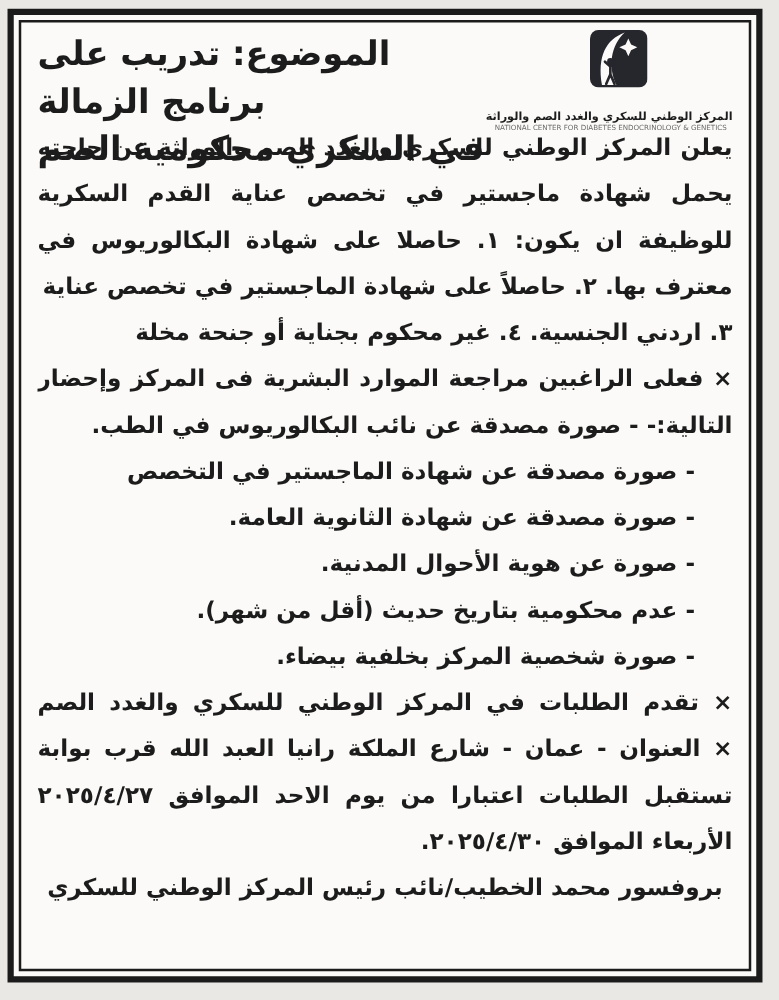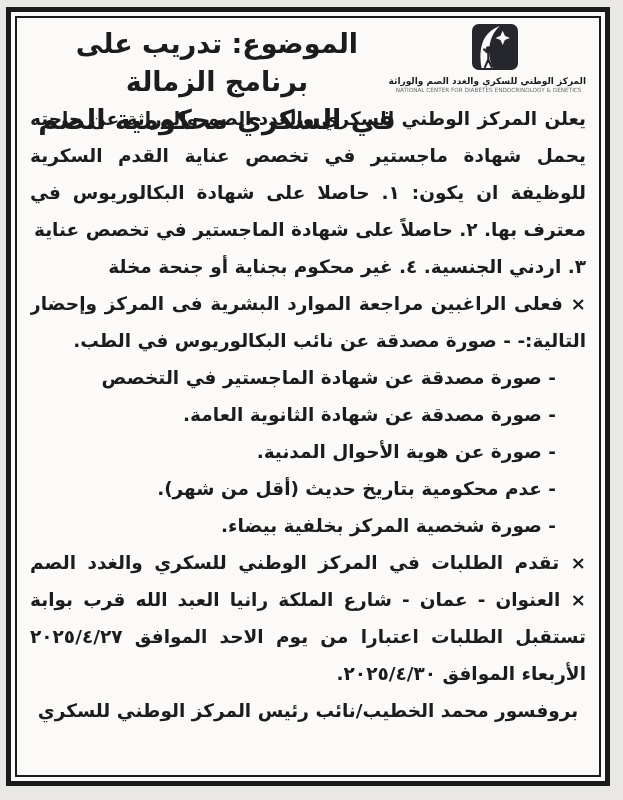--- a/index.html
+++ b/index.html
@@ -4,23 +4,23 @@
 <style>
   html,body{margin:0;padding:0;background:#e9e8e5;}
   .page{position:relative;width:623px;height:800px;background:#e9e8e5;overflow:hidden;
         font-family:"DejaVu Sans","Liberation Sans",sans-serif;direction:rtl;color:#1c1c1c;}
   .outer-border{position:absolute;left:6px;top:7px;width:594px;height:769px;
         border:5px solid #1b1b1b;background:#fbfaf8;}
   .inner-border{position:absolute;inset:4px;border:2px solid #1b1b1b;padding:4px 13px 0;}
   .header{display:flex;flex-direction:row;height:76px;}
   .logo-block{width:182px;text-align:center;padding-top:1px;}
   .logo-icon{display:block;margin:1px auto 0;}
-  .logo-ar{font-size:9px;font-weight:bold;margin-top:6px;white-space:nowrap;}
+  .logo-ar{font-size:9px;font-weight:bold;margin-top:19px;white-space:nowrap;}
   .logo-en{font-size:6px;color:#6a6a6a;white-space:nowrap;transform:scale(.95);transform-origin:center top;}
-  .title-block{flex:1;font-weight:bold;font-size:27px;line-height:38px;text-align:center;padding-top:3px;}
+  .title-block{flex:1;font-weight:bold;font-size:27px;line-height:38px;text-align:left;padding-top:3px;}
   .body-lines{font-weight:bold;font-size:18.5px;margin-top:2px;}
   .line{height:37px;line-height:37px;overflow:hidden;text-align:right;}
   .line.justify{text-align:justify;text-align-last:justify;}
   .line.indent{padding-right:30px;}
   .line.left{text-align:center;}
 </style>
 </head>
 <body>
 
 <div class="page">

